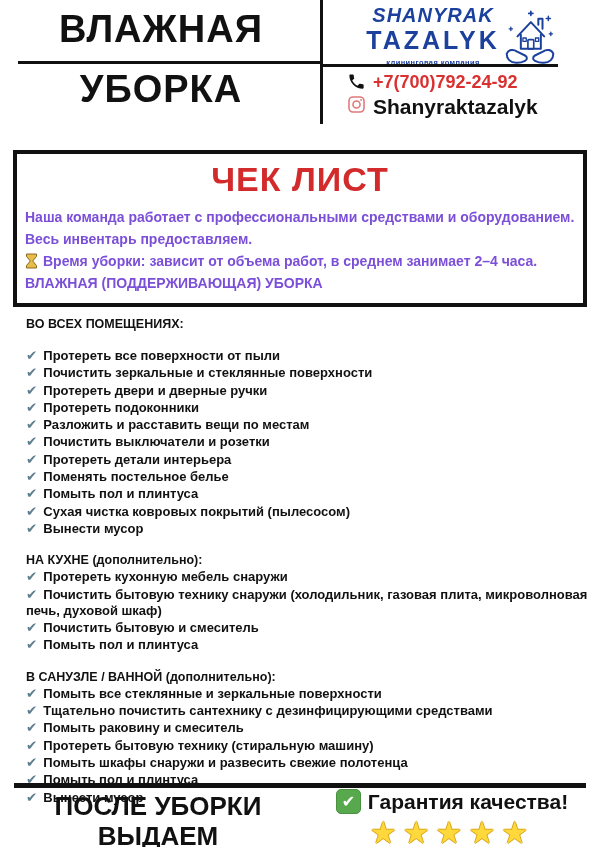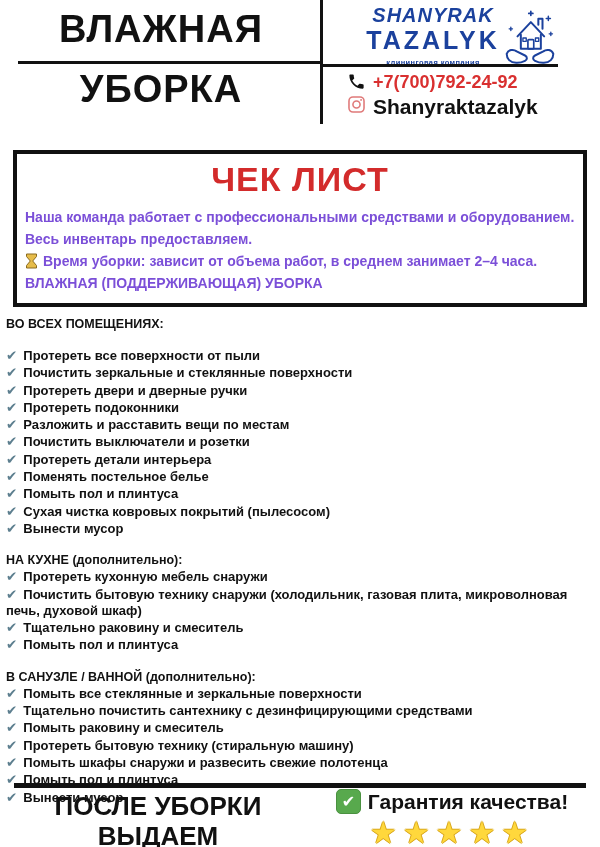--- a/index.html
+++ b/index.html
@@ -30,21 +30,21 @@
   
   .chek-box { position:absolute; left:13px; top:150px; width:574px; height:157px;
               border:4px solid var(--text-black,#111); background:#fff; padding:6px 8px 0 8px; }
   .chek-title { text-align:center; font-weight:bold; font-size:34px; letter-spacing:1px;
                 color:var(--title-red,#d32b2b); margin-bottom:7px; }
   .intro { color:var(--intro-purple,#7b4fd8); font-weight:bold; font-size:14px; line-height:22px; }
   .intro-icon-line { display:flex; align-items:center; gap:5px; }
   .hourglass { display:inline-flex; flex:0 0 auto; }
 
   
-  #sections { position:absolute; left:6px; top:316px; width:574px; }
+  #sections { position:absolute; left:26px; top:316px; width:574px; }
   .section { margin-top:15px; }
   .section:first-child { margin-top:0; }
   .section-heading { font-weight:bold; font-size:12.5px; line-height:16px; color:var(--text-black,#111); }
   .section.first .section-heading { margin-bottom:15px; }
   .check-item { font-weight:bold; font-size:13px; line-height:16.3px; color:var(--text-black,#111); }
   .check-glyph { color:var(--check-slate,#5d7f8f); font-family:"DejaVu Sans", sans-serif;
                  font-size:13.5px; margin-right:6px; font-style:italic; }
 
   
   .f-rule { position:absolute; left:14px; top:783px; width:572px; height:5px; background:var(--text-black,#111); }
@@ -144,21 +144,21 @@
         <div class="check-item"><span class="check-glyph">✔</span><span>Протереть детали интерьера</span></div>
         <div class="check-item"><span class="check-glyph">✔</span><span>Поменять постельное белье</span></div>
         <div class="check-item"><span class="check-glyph">✔</span><span>Помыть пол и плинтуса</span></div>
         <div class="check-item"><span class="check-glyph">✔</span><span>Сухая чистка ковровых покрытий (пылесосом)</span></div>
         <div class="check-item"><span class="check-glyph">✔</span><span>Вынести мусор</span></div>
       </div>
       <div class="section">
         <div class="section-heading">НА КУХНЕ (дополнительно):</div>
         <div class="check-item"><span class="check-glyph">✔</span><span>Протереть кухонную мебель снаружи</span></div>
         <div class="check-item"><span class="check-glyph">✔</span><span>Почистить бытовую технику снаружи (холодильник, газовая плита, микроволновая печь, духовой шкаф)</span></div>
-        <div class="check-item"><span class="check-glyph">✔</span><span>Тщательно раковину и смеситель</span></div>
+        <div class="check-item"><span class="check-glyph">✔</span><span>Почистить бытовую и смеситель</span></div>
         <div class="check-item"><span class="check-glyph">✔</span><span>Помыть пол и плинтуса</span></div>
       </div>
       <div class="section">
         <div class="section-heading">В САНУЗЛЕ / ВАННОЙ (дополнительно):</div>
         <div class="check-item"><span class="check-glyph">✔</span><span>Помыть все стеклянные и зеркальные поверхности</span></div>
         <div class="check-item"><span class="check-glyph">✔</span><span>Тщательно почистить сантехнику с дезинфицирующими средствами</span></div>
         <div class="check-item"><span class="check-glyph">✔</span><span>Помыть раковину и смеситель</span></div>
         <div class="check-item"><span class="check-glyph">✔</span><span>Протереть бытовую технику (стиральную машину)</span></div>
         <div class="check-item"><span class="check-glyph">✔</span><span>Помыть шкафы снаружи и развесить свежие полотенца</span></div>
         <div class="check-item"><span class="check-glyph">✔</span><span>Помыть пол и плинтуса</span></div>

